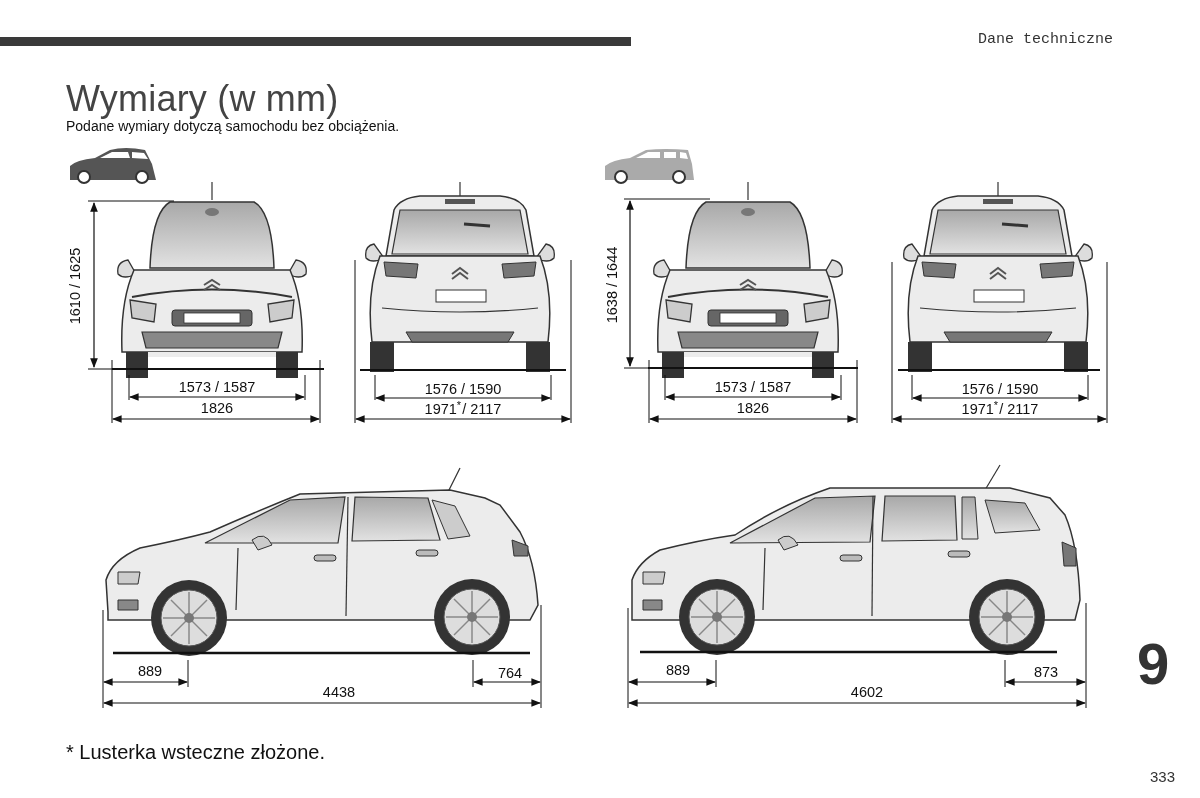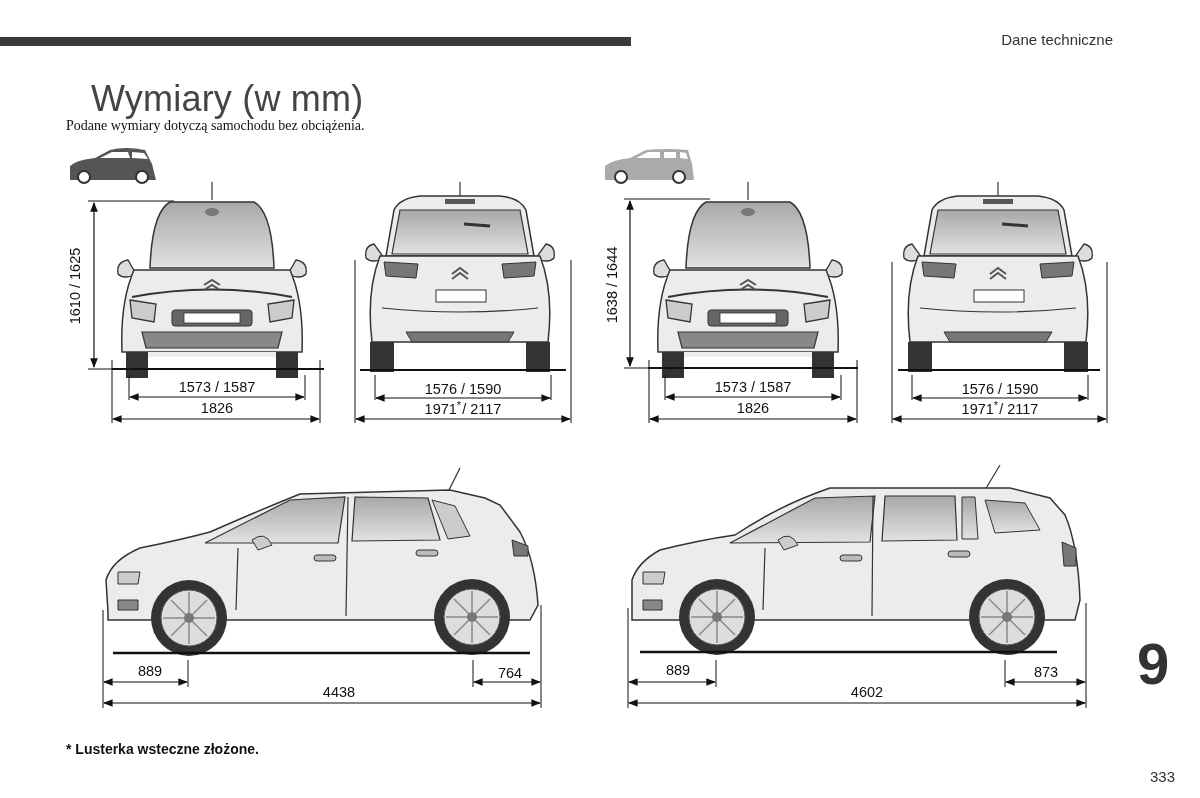--- a/index.html
+++ b/index.html
@@ -1,21 +1,21 @@
 <!DOCTYPE html>
 <html><head>
 <meta charset="utf-8">
 <style>
   html,body{margin:0;padding:0;background:#fff;}
   body{width:1200px;height:798px;position:relative;overflow:hidden;font-family:"Liberation Sans",sans-serif;color:#222;}
   .topbar{position:absolute;left:0;top:37px;width:631px;height:9px;background:#3a3a3a;}
-  .section{position:absolute;right:87px;top:31px;font-size:15px;color:#333;}
-  .title{position:absolute;left:66px;top:78px;font-size:36px;color:#444;font-weight:normal;letter-spacing:0.2px;margin-left:25px;}
-  .subtitle{position:absolute;left:66px;top:118px;font-size:14px;color:#111;font-family:Liberation Serif, serif;}
-  .footnote{position:absolute;left:66px;top:741px;font-size:14px;color:#111;font-weight:bold;}
+  .section{position:absolute;right:87px;top:31px;font-size:15px;color:#333;font-family:Liberation Mono, monospace;}
+  .title{position:absolute;left:66px;top:78px;font-size:36px;color:#444;font-weight:normal;letter-spacing:0.2px;}
+  .subtitle{position:absolute;left:66px;top:118px;font-size:14px;color:#111;}
+  .footnote{position:absolute;left:66px;top:741px;font-size:20px;color:#111;}
   .chapter{position:absolute;left:1137px;top:630px;font-size:58px;font-weight:bold;color:#333;}
   .pageno{position:absolute;left:1150px;top:768px;font-size:15px;font-weight:normal;color:#333;}
   svg{position:absolute;left:0;top:0;}
   .dim{font-family:"Liberation Sans",sans-serif;font-size:14.5px;fill:#111;}
 </style>
 </head>
 <body>
 
 <div class="topbar"></div>
 <div class="section">Dane techniczne</div>

